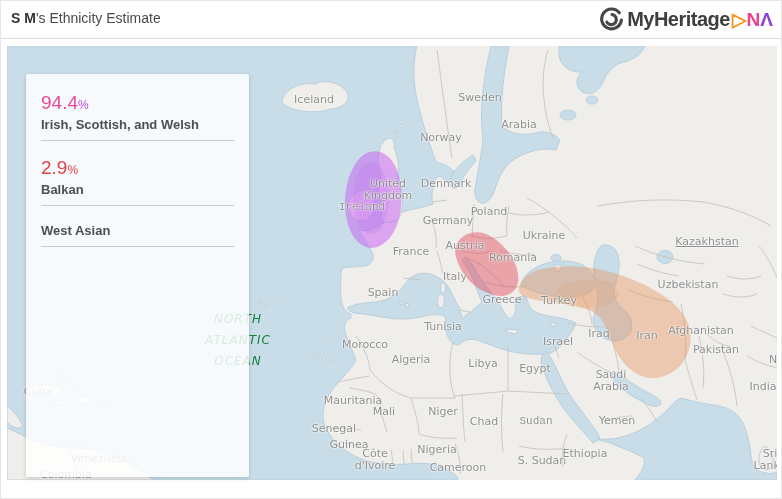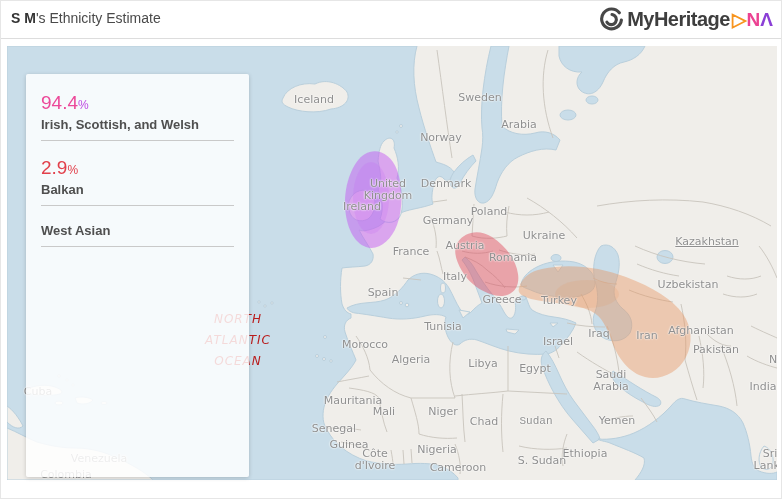--- a/index.html
+++ b/index.html
@@ -21,21 +21,21 @@
   .map svg{position:absolute;left:0;top:0;}
   .sea{fill:var(--sea,#c9dde9);stroke:var(--coast,#b9cfdc);stroke-width:1;}
   .isle{fill:var(--land,#f0eeea);stroke:var(--coast,#b9cfdc);stroke-width:1;}
   .landbase{fill:var(--land,#f0eeea);}
   .borders{fill:none;stroke:var(--border,#c9c4bd);stroke-width:1;opacity:.9;}
   .region{stroke:none;}
   #map-labels{position:absolute;left:0;top:0;width:100%;height:100%;}
   .map-label{position:absolute;transform:translate(-50%,-50%);font-family:"DejaVu Sans",sans-serif;
     font-size:11px;color:#8f8f8f;white-space:pre-line;text-align:center;line-height:12px;
     text-shadow:0 0 2px #fff,0 0 2px #fff;}
-  .map-label.sea-label{font-style:italic;color:#b91c1c;font-size:12px;line-height:21px;letter-spacing:1px;text-shadow:none;}
+  .map-label.sea-label{font-style:italic;color:#15803d;font-size:12px;line-height:21px;letter-spacing:1px;text-shadow:none;}
 
   
   .panel{position:absolute;left:25px;top:73px;width:223px;height:403px;background:rgba(255,255,255,0.84);
     box-shadow:0 1px 4px rgba(0,0,0,0.18);border-radius:2px;z-index:10;}
   .eth-item{margin:0 15px;padding:16px 0 7px 0;border-bottom:1px solid #c9c9c9;}
   .eth-item:first-child{padding-top:18px;}
   .eth-value{font-size:19px;line-height:21px;}
   .eth-pct{font-size:12px;}
   .eth-label{font-size:13px;font-weight:bold;color:#4f4f4f;line-height:16px;margin-top:1px;}
 </style>
@@ -259,21 +259,21 @@
       </g>
     </svg>
     <div id="map-labels">
         <div class="map-label" style="left: 307px; top: 54px;">Iceland</div>
         <div class="map-label" style="left: 434px; top: 92px;">Norway</div>
         <div class="map-label" style="left: 473px; top: 52px;">Sweden</div>
         <div class="map-label" style="left: 512px; top: 79px;">Arabia</div>
         <div class="map-label" style="left: 439px; top: 138px;">Denmark</div>
         <div class="map-label" style="left: 381px; top: 144px;">United
 Kingdom</div>
-        <div class="map-label" style="left: 355px; top: 161px;">Ireland</div>
+        <div class="map-label" style="left: 355px; top: 161px; font-family: Liberation Mono, monospace;">Ireland</div>
         <div class="map-label" style="left: 441px; top: 175px;">Germany</div>
         <div class="map-label" style="left: 482px; top: 166px;">Poland</div>
         <div class="map-label" style="left: 537px; top: 190px;">Ukraine</div>
         <div class="map-label" style="left: 458px; top: 200px;">Austria</div>
         <div class="map-label" style="left: 506px; top: 212px;">Romania</div>
         <div class="map-label" style="left: 404px; top: 206px;">France</div>
         <div class="map-label" style="left: 448px; top: 231px;">Italy</div>
         <div class="map-label" style="left: 376px; top: 247px;">Spain</div>
         <div class="map-label" style="left: 495px; top: 254px;">Greece</div>
         <div class="map-label" style="left: 552px; top: 255px;">Turkey</div>

